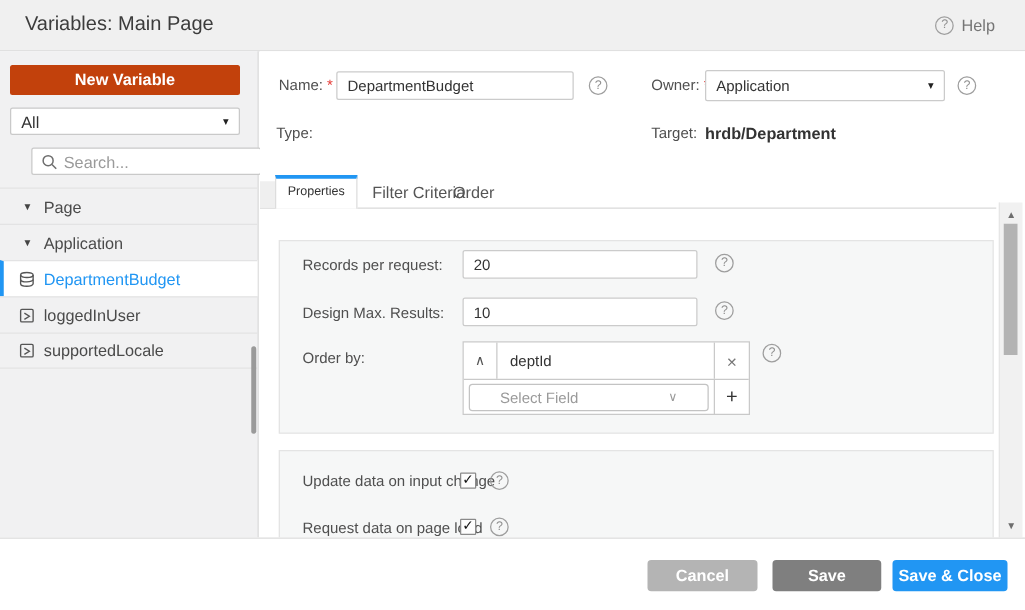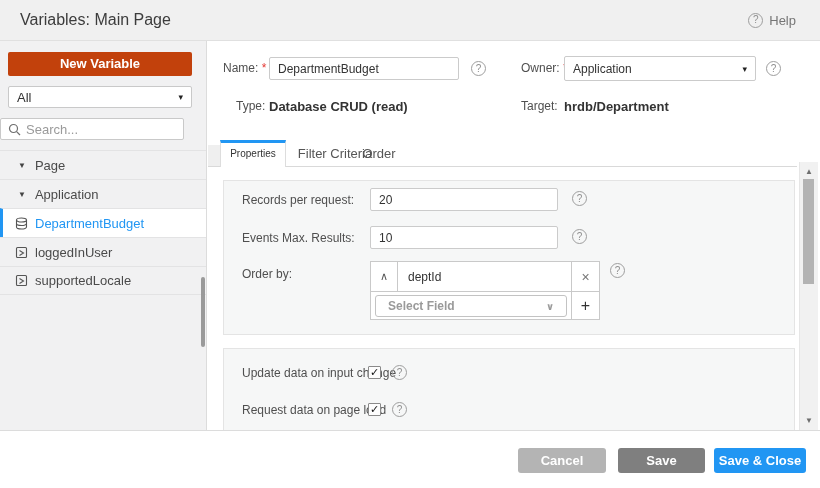--- a/index.html
+++ b/index.html
@@ -12,21 +12,21 @@
   
   .header{position:absolute;left:0;top:0;width:820px;height:41px;background:#f0f0f0;border-bottom:1px solid #e0e0e0;}
   .page-title{position:absolute;left:20px;top:0;line-height:40px;font-size:16px;color:#3c3c3c;}
   .help-link{position:absolute;right:24px;top:0;height:40px;display:flex;align-items:center;gap:6px;color:#757575;font-size:13px;cursor:pointer;}
   .qicon{display:inline-flex;width:15px;height:15px;border:1px solid #9e9e9e;border-radius:50%;align-items:center;justify-content:center;font-size:10px;line-height:1;color:#8f8f8f;flex:none;}
   
   .sidebar{position:absolute;left:0;top:41px;width:207px;height:389px;background:#f1f1f2;border-right:1px solid #dcdcdc;}
   .btn-new{position:absolute;left:8px;top:11px;width:184px;height:24px;background:#c2410c;color:#fff;font-weight:bold;font-size:13px;border:none;border-radius:2px;text-align:center;line-height:24px;cursor:pointer;}
   .side-select{position:absolute;left:8px;top:45px;width:184px;height:22px;background:#fff;border:1px solid #c9c9c9;border-radius:2px;display:flex;align-items:center;padding:0 8px;color:#333;cursor:pointer;}
   .side-select .arrow{margin-left:auto;font-size:9px;color:#222;}
-  .side-search{position:absolute;left:0;top:77px;width:184px;height:22px;background:#fff;border:1px solid #c9c9c9;border-radius:2px;display:flex;align-items:center;padding:0 6px;gap:5px;}
+  .side-search{position:absolute;left:25px;top:77px;width:184px;height:22px;background:#fff;border:1px solid #c9c9c9;border-radius:2px;display:flex;align-items:center;padding:0 6px;gap:5px;}
   .side-search input{border:none;outline:none;flex:1;font-size:13px;font-family:inherit;color:#333;background:transparent;}
   .side-search input::placeholder{color:#9a9a9a;}
   .tree{position:absolute;left:0;top:109px;width:206px;}
   .trow{height:29px;display:flex;align-items:center;border-top:1px solid #e3e3e4;font-size:13px;color:#4a4a4a;cursor:pointer;background:transparent;}
   .trow:last-child{border-bottom:1px solid #e3e3e4;}
   .trow.group{padding-left:18px;gap:9px;}
   .trow.group .tri{font-size:8px;color:#444;}
   .trow.item{padding-left:14px;gap:7px;}
   .trow.item.selected{background:#fff;color:#2196f3;border-left:3px solid #2196f3;padding-left:11px;}
   .tree-icon{width:14px;height:14px;flex:none;display:inline-flex;align-items:center;justify-content:center;}
@@ -40,33 +40,33 @@
   .dselect{position:absolute;height:25px;background:#fff;border:1px solid #cbcbcb;border-radius:2px;display:flex;align-items:center;padding:0 8px;font-size:12px;color:#333;cursor:pointer;}
   .dselect .arrow{margin-left:auto;font-size:9px;color:#222;}
   .habs{position:absolute;}
   
   .tabline{position:absolute;left:0;top:125px;width:589px;height:1px;background:#d9d9d9;}
   .tab-notch{position:absolute;left:0;top:104px;width:12px;height:21px;background:#efefef;}
   .tab.active{position:absolute;left:12px;top:99px;width:66px;height:27px;background:#fff;border:1px solid #ddd;border-bottom:none;border-top:3px solid #2196f3;text-align:center;line-height:22px;font-size:10px;color:#333;z-index:2;cursor:pointer;}
   .tab.plain{position:absolute;top:99px;height:27px;line-height:27px;text-align:center;font-size:13px;color:#555;cursor:pointer;}
   
   .scrollarea{position:absolute;left:0;top:127px;width:589px;height:262px;background:#fff;overflow:hidden;}
-  .panel{position:absolute;left:15px;width:572px;background:#f6f7f7;border:1px solid #e4e4e4;}
+  .panel{position:absolute;left:15px;width:572px;background:#f6f7f7;border:1px solid #e4e4e4;margin-top:12px;}
   .panel.p1{top:12px;height:155px;}
   .panel.p2{top:180px;height:120px;}
   .cb{position:absolute;width:13px;height:13px;border:1px solid #8a8a8a;border-radius:1px;background:#fdfdfd;display:flex;align-items:center;justify-content:center;font-size:11px;line-height:1;color:#111;cursor:pointer;}
   
   .ob{position:absolute;left:146px;top:80px;width:230px;height:59px;background:#fff;border:1px solid #c9c9c9;}
   .ob .row{display:flex;height:29px;}
   .ob .row+.row{border-top:1px solid #c9c9c9;}
   .ob .cell-up{width:27px;border-right:1px solid #c9c9c9;display:flex;align-items:center;justify-content:center;font-size:11px;color:#555;cursor:pointer;}
   .ob .cell-field{flex:1;display:flex;align-items:center;padding-left:10px;font-size:12px;color:#333;}
   .ob .cell-x{width:28px;border-left:1px solid #c9c9c9;display:flex;align-items:center;justify-content:center;font-size:14px;color:#777;cursor:pointer;}
   .ob .cell-sel{flex:1;display:flex;align-items:center;padding:3px 4px;}
-  .ob .minisel{flex:1;height:22px;border:1px solid #c3c3c3;border-radius:3px;background:#fff;display:flex;align-items:center;padding:0 12px;font-size:12px;color:#9a9a9a;cursor:pointer;font-weight:bold;}
+  .ob .minisel{flex:1;height:22px;border:1px solid #c3c3c3;border-radius:3px;background:#fff;display:flex;align-items:center;padding:0 24px;font-size:12px;color:#9a9a9a;cursor:pointer;}
   .ob .minisel .arrow{margin-left:auto;font-size:10px;color:#9a9a9a;}
   .ob .cell-plus{width:28px;border-left:1px solid #c9c9c9;display:flex;align-items:center;justify-content:center;font-size:16px;color:#333;cursor:pointer;}
   
   .vscroll{position:absolute;left:591px;top:121px;width:19px;height:268px;background:#f1f1f1;border-left:1px solid #e6e6e6;}
   .vscroll .sarrow{position:absolute;left:0;width:18px;text-align:center;font-size:8px;color:#6e6e6e;cursor:pointer;}
   .vscroll .up{top:5px;} .vscroll .down{bottom:5px;}
   .vscroll .thumb{position:absolute;left:3px;top:17px;width:11px;height:105px;background:#b3b3b3;cursor:pointer;}
   
   .footer{position:absolute;left:0;top:430px;width:820px;height:58px;background:#fff;border-top:1px solid #dcdcdc;}
   .fbtn{position:absolute;top:17px;height:25px;border:none;border-radius:3px;color:#fff;font-size:13px;font-weight:bold;font-family:inherit;cursor:pointer;text-align:center;line-height:25px;}
@@ -153,39 +153,38 @@
     <input class="tinput" style="left: 61px; top: 16px; width: 190px;" value="DepartmentBudget">
     <span class="qicon habs" style="left:263px;top:20px;">?</span>
 
     <span class="lbl" style="left:313px;top:20px;"><span>Owner:</span> <span class="req">*</span></span>
     <div class="dselect" style="left:356px;top:15px;width:192px;">
       <span>Application</span>
       <span class="arrow">▾</span>
     </div>
     <span class="qicon habs" style="left:558px;top:20px;">?</span>
 
-    <span class="lbl" style="left:28px;top:58px;">Type:</span>
-    <span class="val" style="left:61px;top:58px;">Database CRUD (read)</span>
+    <span class="lbl" style="left:13px;top:58px;">Type:</span>
     <span class="lbl" style="left:313px;top:58px;">Target:</span>
     <span class="val" style="left:356px;top:58px;">hrdb/Department</span>
 
     <div class="tabline"></div>
     <div class="tab-notch"></div>
     <div class="tab active">Properties</div>
     <div class="tab plain" style="left:86px;width:82px;">Filter Criteria</div>
     <div class="tab plain" style="left:148px;width:46px;left:148px;">Order</div>
 
     <div class="scrollarea">
 
       <div class="panel p1">
         <span class="lbl" style="left:18px;top:12px;">Records per request:</span>
         <input class="tinput" style="left: 146px; top: 7px; width: 188px;" value="20">
         <span class="qicon habs" style="left:348px;top:10px;">?</span>
 
-        <span class="lbl" style="left:18px;top:50px;">Events Max. Results:</span>
+        <span class="lbl" style="left:18px;top:50px;">Design Max. Results:</span>
         <input class="tinput" style="left: 146px; top: 45px; width: 188px;" value="10">
         <span class="qicon habs" style="left:348px;top:48px;">?</span>
 
         <span class="lbl" style="left:18px;top:86px;">Order by:</span>
         <div class="ob">
           <div class="row">
             <div class="cell-up">
                 <span>∧</span>
               </div>
             <div class="cell-field">deptId</div>

